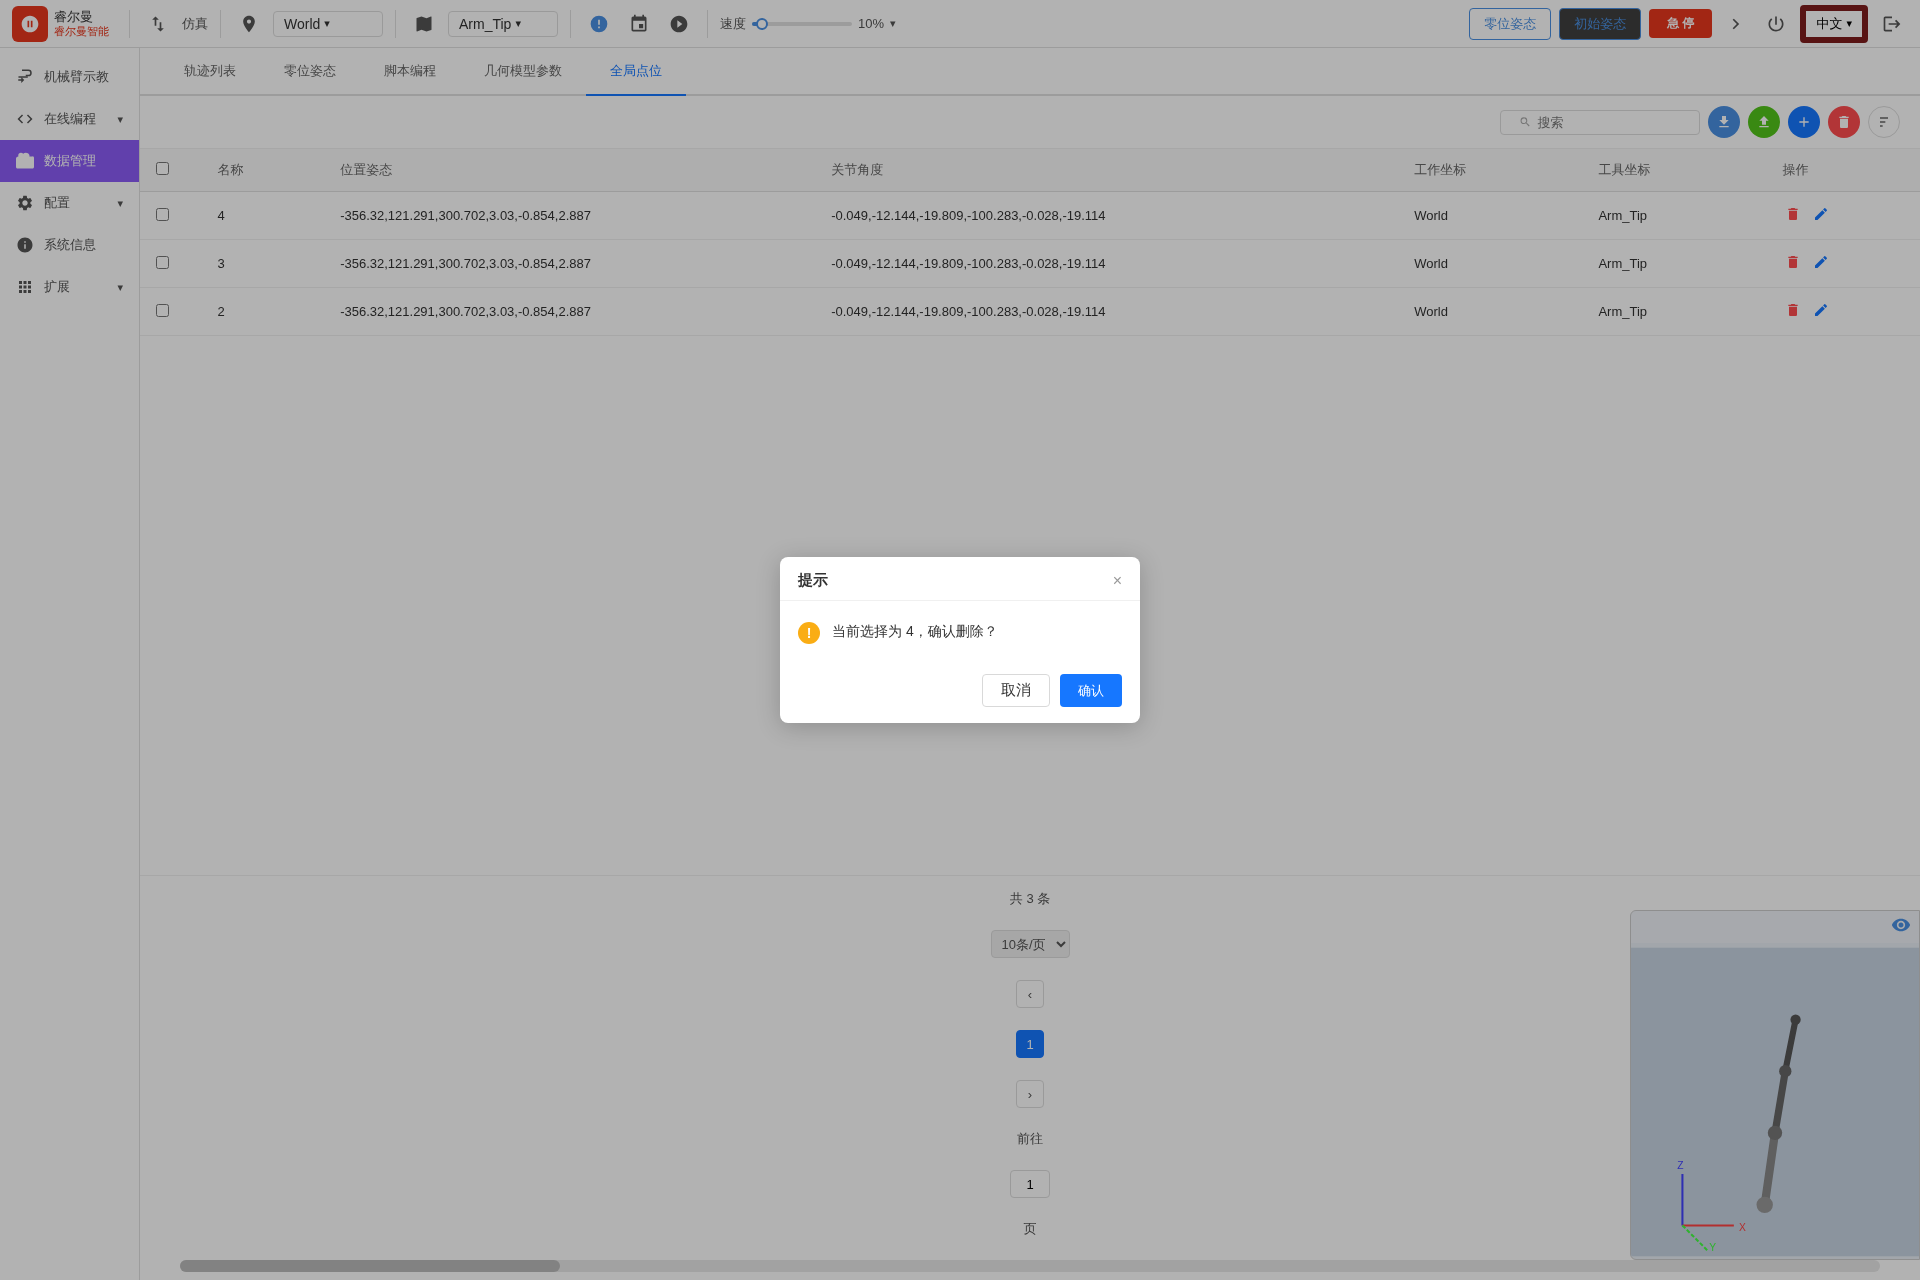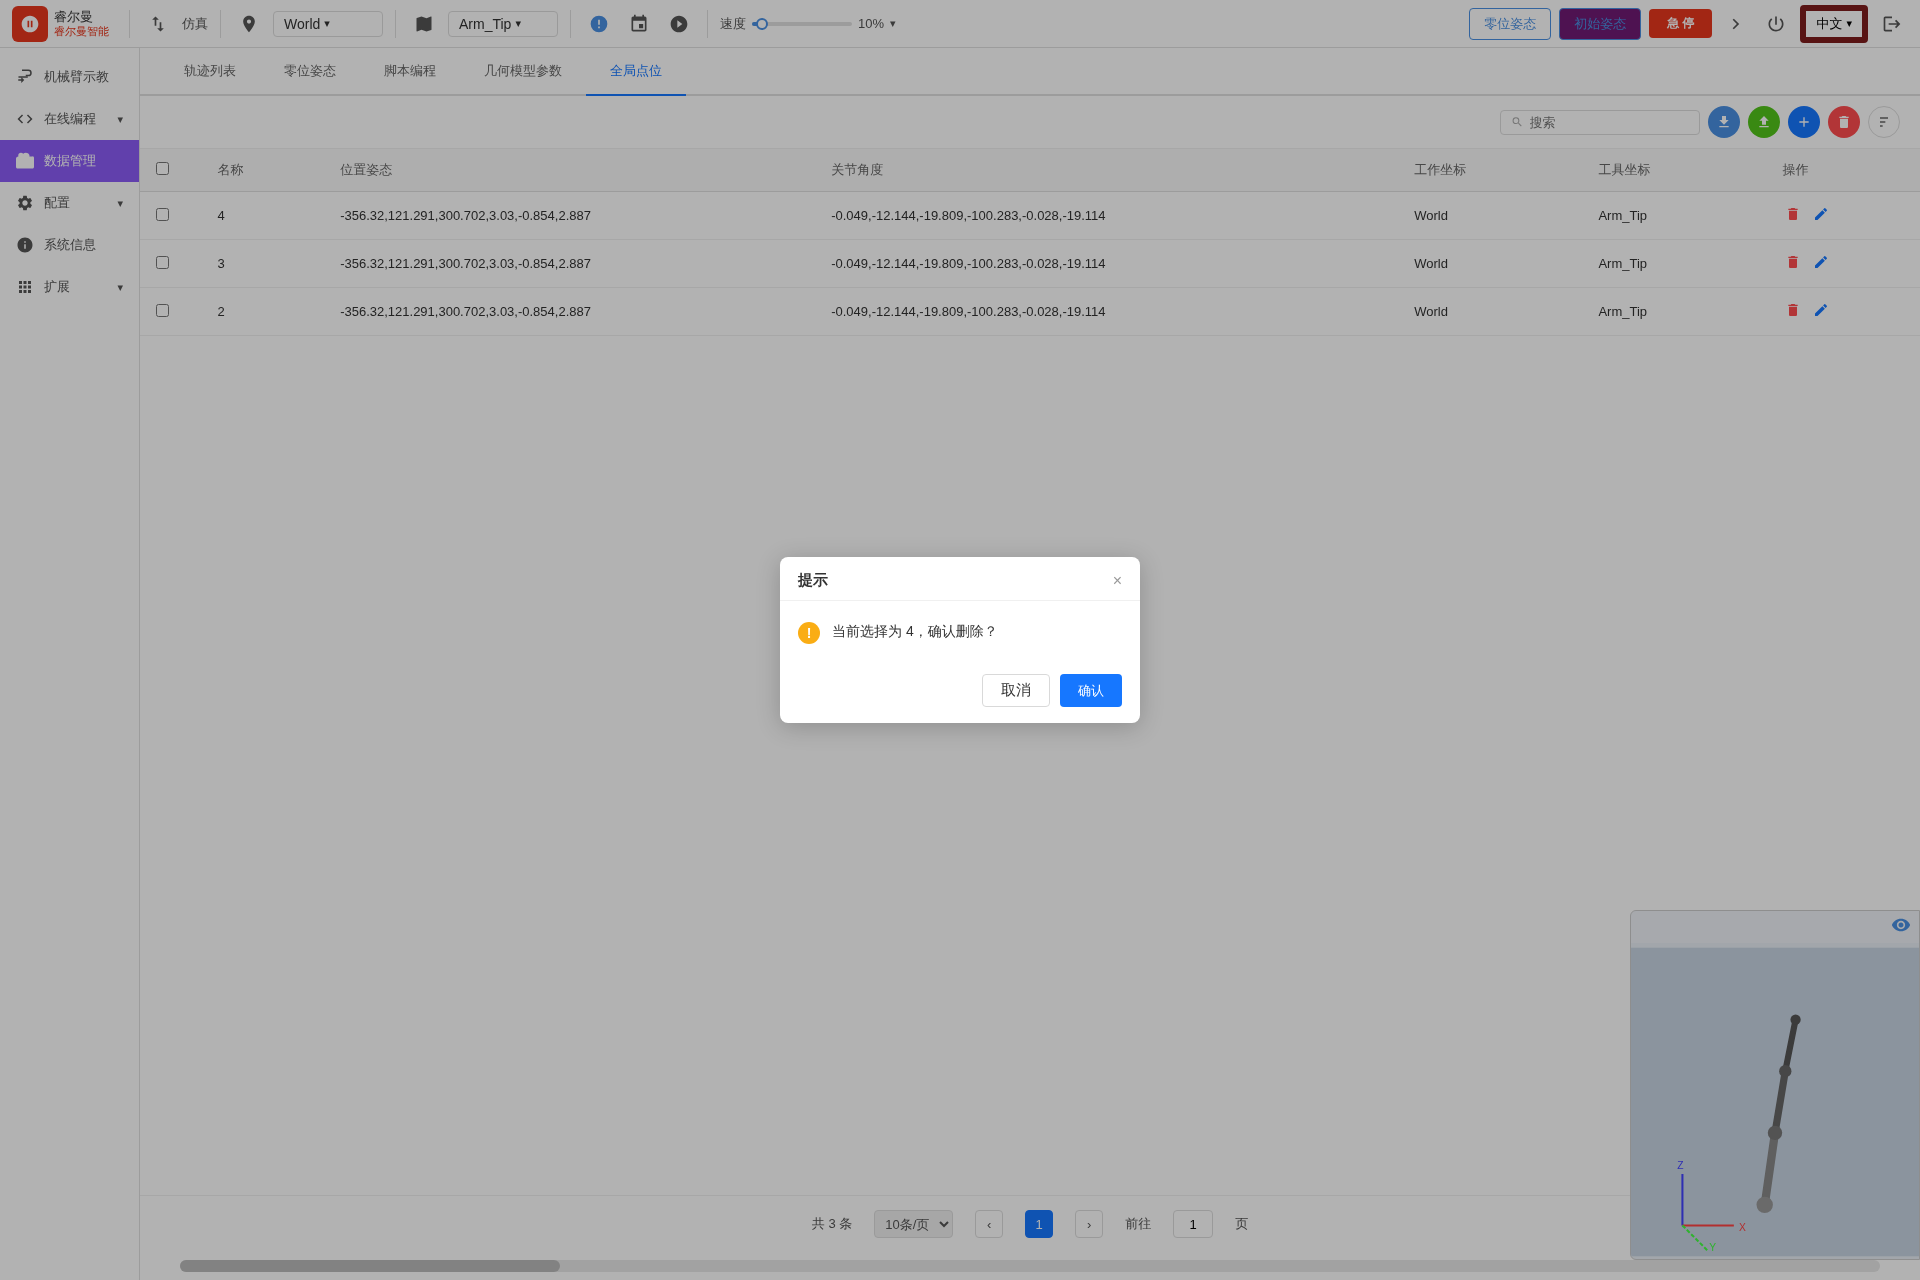--- a/index.html
+++ b/index.html
@@ -50,21 +50,21 @@
     }
 
     .navbar-spacer { flex: 1; }
 
     .btn-zero-pos {
       padding: 6px 14px; border: 1px solid #4a90e2; border-radius: 4px;
       color: #4a90e2; background: #fff; cursor: pointer; font-size: 13px;
     }
     .btn-initial-pos {
       padding: 6px 14px; border: 1px solid #4a90e2; border-radius: 4px;
-      color: #4a90e2; background: #701a75; cursor: pointer; font-size: 13px;
+      color: #4a90e2; background: #404040; cursor: pointer; font-size: 13px;
     }
     .btn-emergency {
       padding: 6px 18px; border: none; border-radius: 4px;
       color: #fff; background: #e8371e; cursor: pointer; font-size: 12px; font-weight: bold;
     }
     .nav-right-icons {
       display: flex; align-items: center; gap: 8px;
     }
     .lang-btn {
       display: flex; align-items: center; gap: 4px; padding: 4px 10px;
@@ -106,21 +106,21 @@
     }
     .tab-item.active { color: #1677ff; border-bottom-color: #1677ff; font-weight: 500; }
 
     
     .table-toolbar {
       display: flex; align-items: center; padding: 10px 20px; background: #fff;
       border-bottom: 1px solid #f0f0f0; gap: 8px;
     }
     .search-box {
       display: flex; align-items: center; border: 1px solid #ddd; border-radius: 4px;
-      padding: 4px 10px; gap: 6px; background: #fff; margin-left: auto; flex: 0 0 200px;
+      padding: 4px 18px; gap: 6px; background: #fff; margin-left: auto; flex: 0 0 200px;
     }
     .search-box input {
       border: none; outline: none; font-size: 13px; color: #333; width: 100%; background: transparent;
     }
     .toolbar-icon-btn {
       width: 32px; height: 32px; display: flex; align-items: center; justify-content: center;
       border-radius: 50%; cursor: pointer; border: none;
     }
     .toolbar-icon-btn.download { background: #4a90e2; color: #fff; }
     .toolbar-icon-btn.upload { background: #52c41a; color: #fff; }
@@ -157,21 +157,21 @@
     .col-ops { width: 100px; }
 
     .row-ops { display: flex; gap: 8px; }
     .op-btn { cursor: pointer; background: none; border: none; padding: 2px; }
     .op-btn.delete-btn { color: #ff4d4f; }
     .op-btn.edit-btn { color: #1677ff; }
 
     
     .pagination {
       display: flex; align-items: center; justify-content: center; gap: 22px;
-      padding: 14px; background: #fff; border-top: 1px solid #f0f0f0; font-size: 13px; color: #555;
+      padding: 14px; background: #fff; border-top: 1px solid #f0f0f0; font-size: 13px; color: #555; flex-direction: column;
     }
     .page-btn {
       width: 28px; height: 28px; display: flex; align-items: center; justify-content: center;
       border: 1px solid #ddd; border-radius: 4px; cursor: pointer; background: #fff; color: #555;
     }
     .page-btn.active { background: #1677ff; color: #fff; border-color: #1677ff; }
     .page-input {
       width: 40px; height: 28px; border: 1px solid #ddd; border-radius: 4px;
       text-align: center; font-size: 13px; outline: none;
     }

